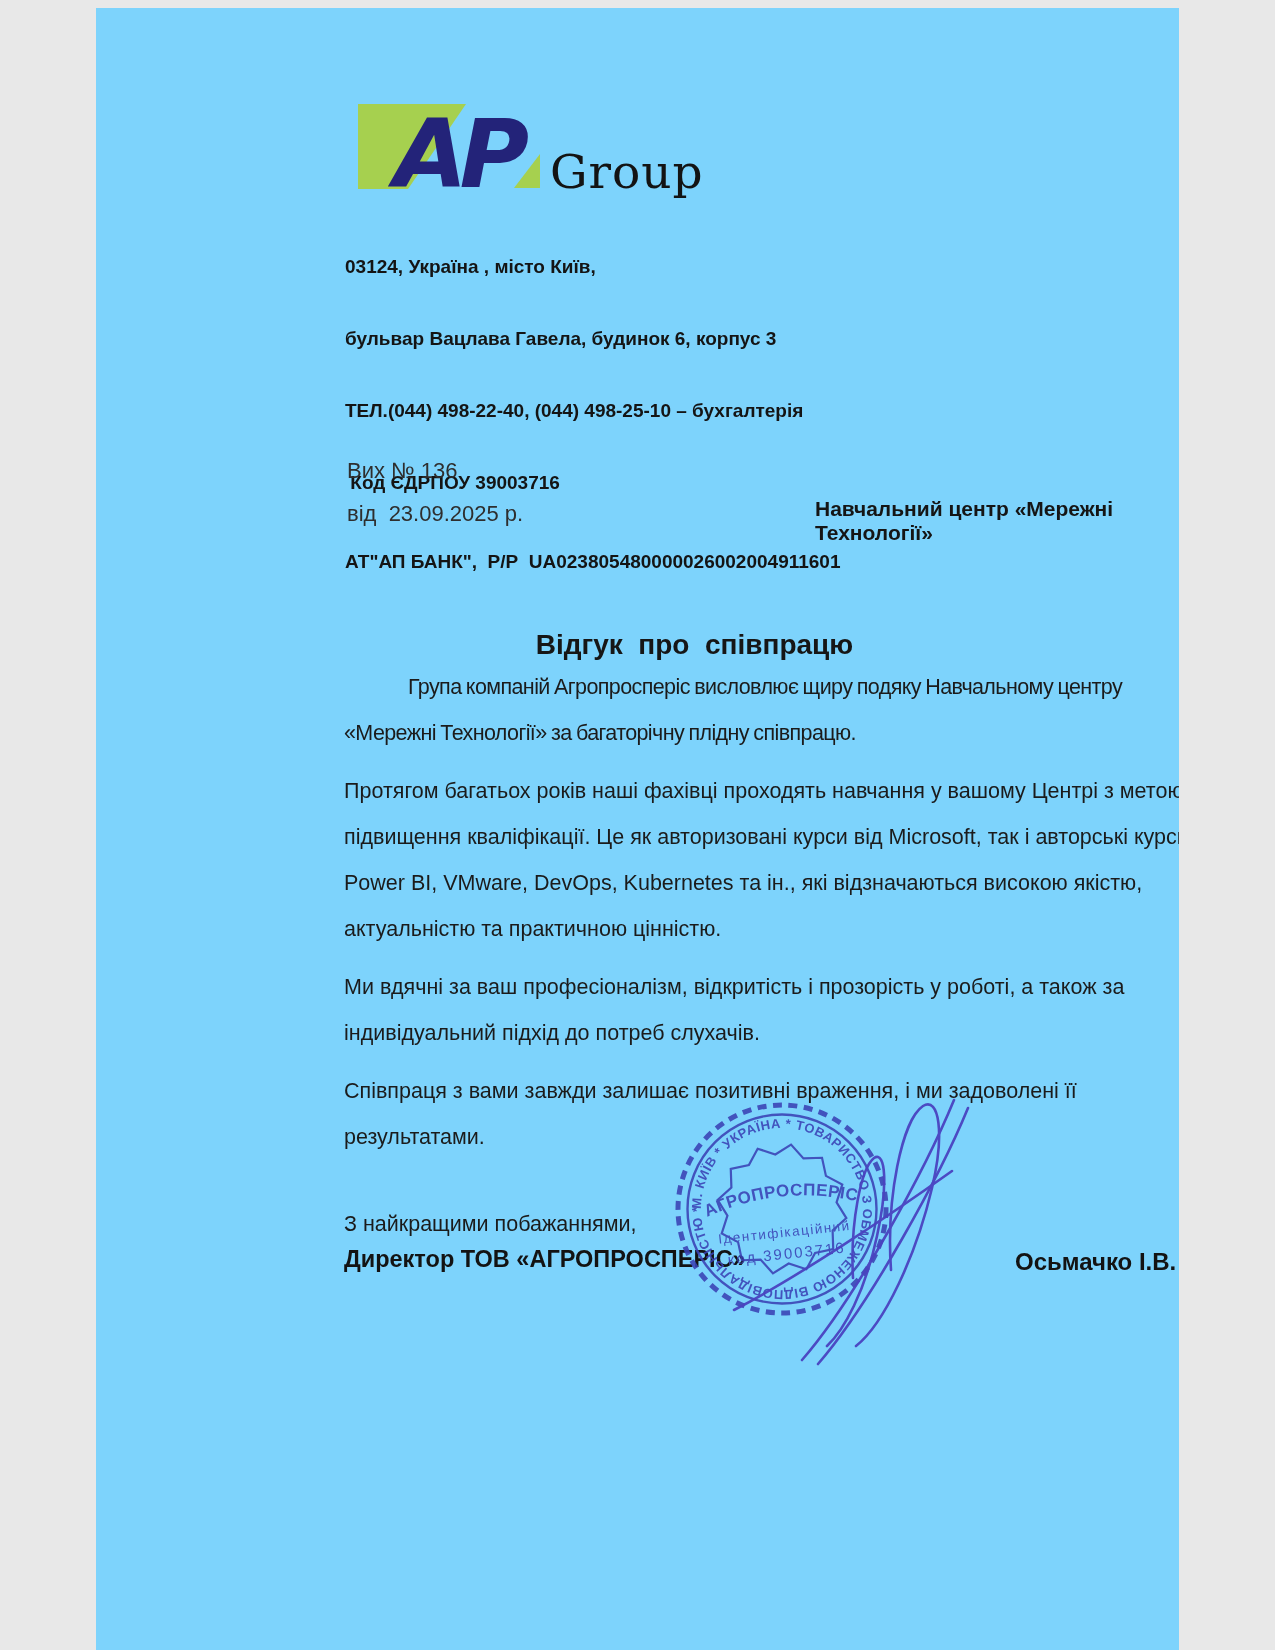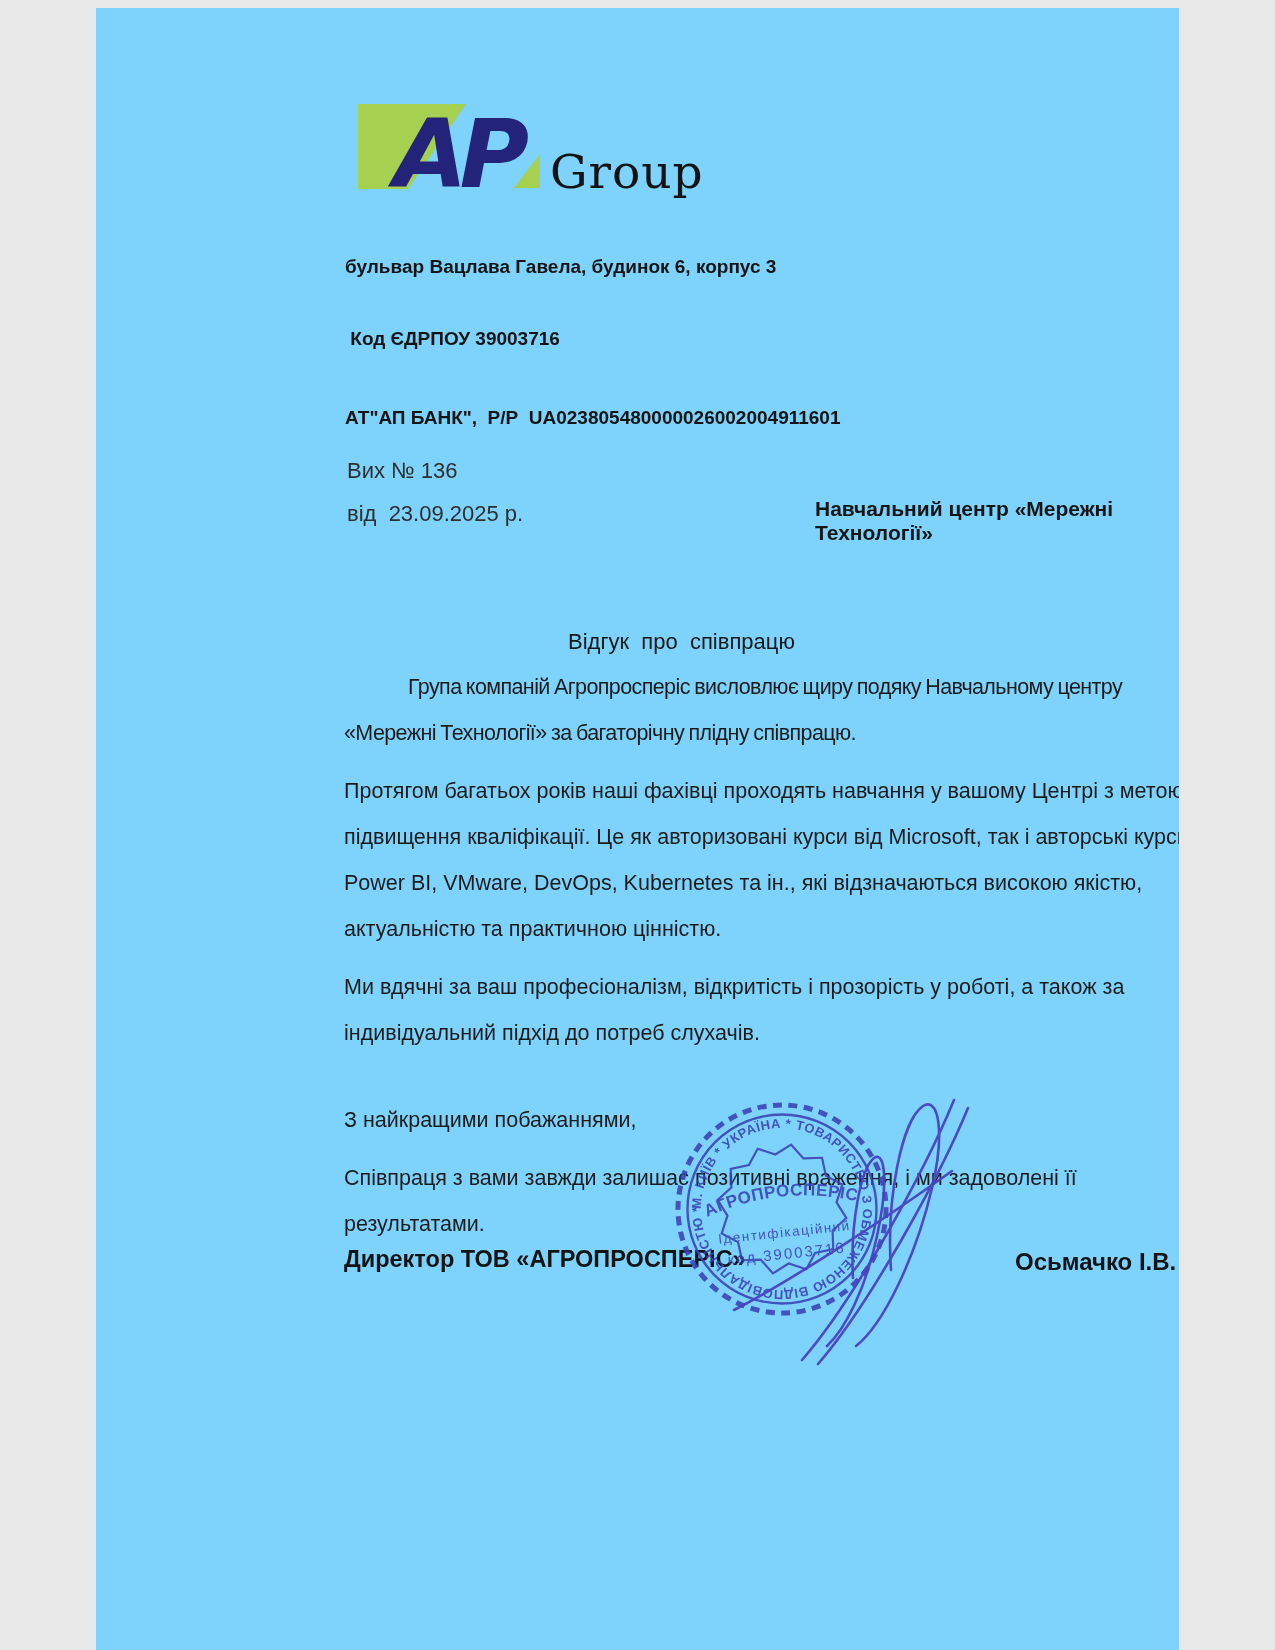--- a/index.html
+++ b/index.html
@@ -17,22 +17,22 @@
     color:#141414;
   }
   .addr .bank-line { margin-top:7px; }
   .addr .inn-line  { margin-top:24px; }
   
   .ref-num  { position:absolute; left:251px; top:450px; font-size:22px; color:#2e2e2e; white-space:pre; }
   .ref-date { position:absolute; left:251px; top:493px; font-size:22px; color:#2e2e2e; white-space:pre; }
   .recipient{ position:absolute; left:719px; top:489px; font-size:21px; font-weight:bold; color:#151515; }
   
   .title {
-    position:absolute; left:0; top:621px; width:100%; box-sizing:border-box; padding-left:88px;
-    text-align:center; font-weight:normal; font-size:22px; white-space:pre; color:#161616;
+    position:absolute; left:13px; top:621px; width:100%; box-sizing:border-box; padding-left:88px;
+    text-align:center; font-weight:bold; font-size:28px; white-space:pre; color:#161616;
   }
   
   .bodytext { position:absolute; left:248px; top:656px; width:855px; font-size:21.5px; line-height:46px; color:#1b1b1b; }
   .para { margin:0 0 12px 0; }
   .para.first { text-indent:64px; letter-spacing:-0.6px; word-spacing:-1px; }
   .closing { margin-top:41px; }
   
   .director { position:absolute; left:248px; top:1238px; font-size:23.5px; font-weight:bold; color:#131313; z-index:1; }
   .signer   { position:absolute; left:919px; top:1240px; font-size:24px;  font-weight:bold; color:#131313; z-index:1; }
   
@@ -45,37 +45,39 @@
 <div class="page">
 
   <svg class="logo" viewBox="0 0 380 110" width="380" height="110">
     <polygon points="14,8 122,8 64,93 14,93" fill="#a6d04f"></polygon>
     <text x="50" y="91" font-family="DejaVu Sans, sans-serif" font-style="italic" font-weight="bold" font-size="95" letter-spacing="-8" fill="#232379">AP</text>
     <polygon points="170,92 196,92 196,58" fill="#a6d04f"></polygon>
     <text x="206" y="92" font-family="DejaVu Serif, serif" font-size="47" letter-spacing="1" fill="#131313">Group</text>
   </svg>
 
   <div class="addr">
+    <div>03124, Україна , місто Київ,</div>
     <div>бульвар Вацлава Гавела, будинок 6, корпус 3</div>
+    <div>ТЕЛ.(044) 498-22-40, (044) 498-25-10 – бухгалтерія</div>
     <div> Код ЄДРПОУ 39003716</div>
     <div class="bank-line">АТ"АП БАНК",  Р/Р  UA023805480000026002004911601</div>
   </div>
 
   <div class="ref-num">Вих № 136</div>
   <div class="ref-date">від  23.09.2025 р.</div>
   <div class="recipient">Навчальний центр «Мережні Технології»</div>
 
   <div class="title">Відгук  про  співпрацю</div>
 
   <div class="bodytext">
     <p class="para first">Група компаній Агропросперіс висловлює щиру подяку Навчальному центру «Мережні Технології» за багаторічну плідну співпрацю.</p>
     <p class="para">Протягом багатьох років наші фахівці проходять навчання у вашому Центрі з метою підвищення кваліфікації. Це як авторизовані курси від Microsoft, так і авторські курси Power BI, VMware, DevOps, Kubernetes та ін., які відзначаються високою якістю, актуальністю та практичною цінністю.</p>
     <p class="para">Ми вдячні за ваш професіоналізм, відкритість і прозорість у роботі, а також за індивідуальний підхід до потреб слухачів.</p>
+    <p class="para">Співпраця з вами завжди залишає позитивні враження, і ми задоволені її результатами.</p>
     <p class="para closing">З найкращими побажаннями,</p>
-    <p class="para">Співпраця з вами завжди залишає позитивні враження, і ми задоволені її результатами.</p>
   </div>
 
   <div class="director">Директор ТОВ «АГРОПРОСПЕРІС»</div>
   <div class="signer">Осьмачко І.В.</div>
 
   <svg class="stamp" width="300" height="316" viewBox="0 0 300 316" opacity="0.88">
     <g stroke="#3a42b5" fill="none">
       <circle cx="146" cy="153" r="104" stroke-width="5" stroke-dasharray="9 6.5"></circle>
       <circle cx="146" cy="153" r="94.5" stroke-width="2.4"></circle>
       <g transform="translate(146,153) rotate(8)" stroke-width="2.2">

